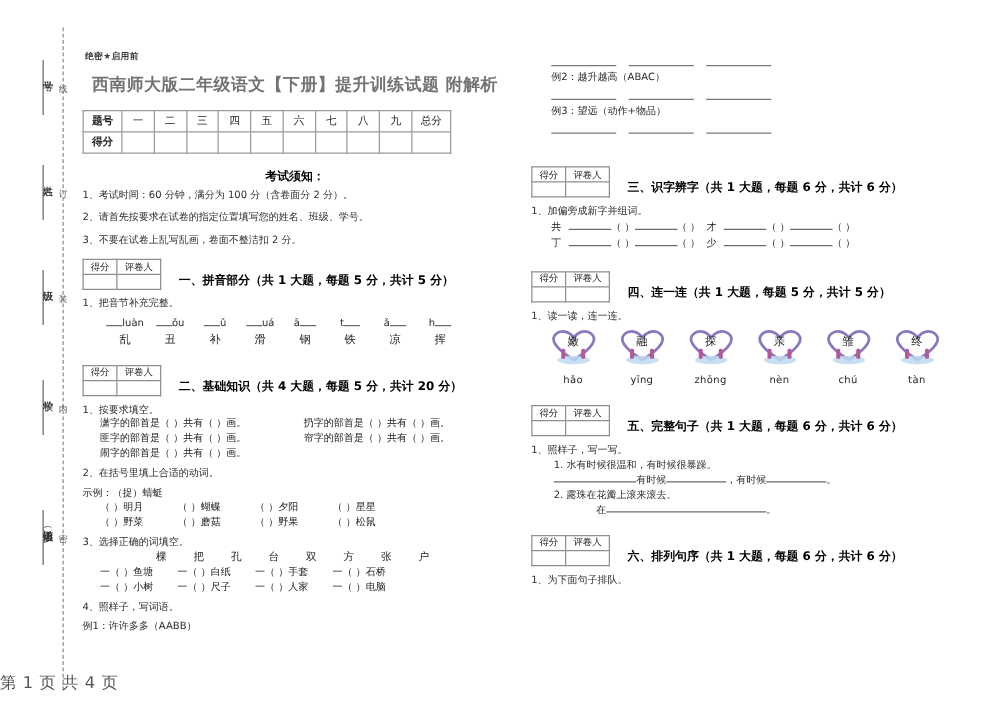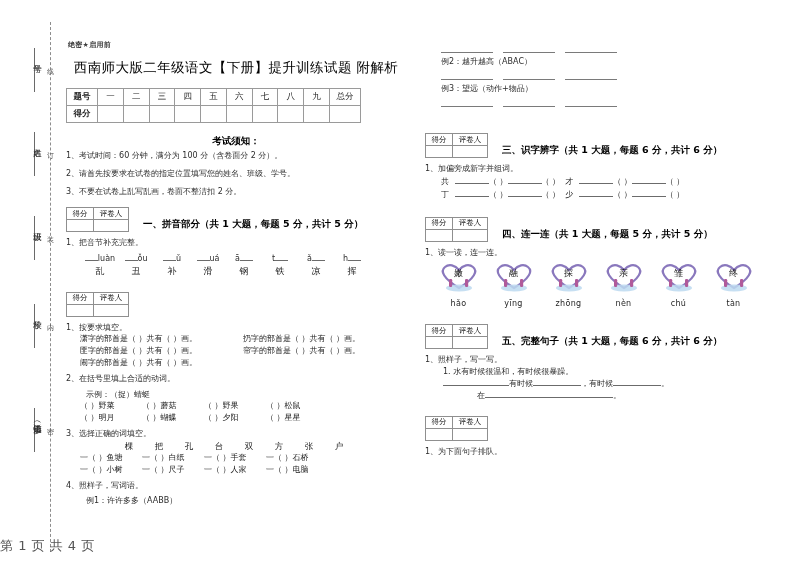--- a/index.html
+++ b/index.html
@@ -78,24 +78,24 @@
   
   .secret-line {
     font-size: 7px;
     color: #3a3a3a;
     letter-spacing: 0.3px;
     margin: 0 0 9px 2px;
     font-weight: 600;
   }
   .doc-title {
     font-size: 13.5px;
-    font-weight: normal;
+    font-weight: bold;
     text-align: center;
     letter-spacing: 0.4px;
-    color: #000000;
+    color: #737373;
     margin: 0 0 11px 0;
     white-space: nowrap;
   }
 
   
   table.score-table {
     border-collapse: collapse;
     width: 295px;
     margin: 0 0 12px 0;
     table-layout: fixed;
@@ -156,21 +156,21 @@
   }
 
   
   .q {
     font-size: 8px;
     color: #2b2b2b;
     line-height: 11.5px;
     margin: 4px 0 0 0;
   }
   .q-num { margin-left: 0px; }
-  .q-sub { margin-left: 20px; }
+  .q-sub { margin-left: 0; }
 
   .blank { display: inline-block; border-bottom: 1px solid #6b6b6b; }
   .bl-md  { width: 34px; }
   .bl-lg  { width: 48px; }
   .bl-xl  { width: 66px; }
 
   
   .pinyin-row {
     display: flex;
     gap: 0px;
@@ -375,50 +375,51 @@
               <tr>
             <td class="c1">得分</td>
             <td class="c2">评卷人</td>
           </tr>
           <tr class="empty">
             <td class="c1"></td>
             <td class="c2"></td>
           </tr>
         </tbody>
           </table>
+        <div class="sec-title">二、基础知识（共 4 大题，每题 5 分，共计 20 分）</div>
       </div>
     </div>
 
     <div class="q q-num">1、按要求填空。</div>
     <div class="two-col-line">
       <div>潇字的部首是（     ）共有（     ）画。</div>
       <div>扔字的部首是（     ）共有（     ）画。</div>
     </div>
     <div class="two-col-line">
       <div>匪字的部首是（     ）共有（     ）画。</div>
       <div>帘字的部首是（     ）共有（     ）画。</div>
     </div>
     <div class="two-col-line">
       <div>闹字的部首是（     ）共有（     ）画。</div>
       <div></div>
     </div>
 
     <div class="q q-num">2、在括号里填上合适的动词。</div>
     <div class="q q-sub">示例：（捉）蜻蜓</div>
+    <div class="verb-grid">
+      <span>（     ）明月</span>
+      <span>（     ）蝴蝶</span>
+      <span>（     ）夕阳</span>
+      <span>（     ）星星</span>
+    </div>
     <div class="verb-grid">
       <span>（     ）野菜</span>
       <span>（     ）蘑菇</span>
       <span>（     ）野果</span>
       <span>（     ）松鼠</span>
-    </div>
-    <div class="verb-grid">
-      <span>（     ）明月</span>
-      <span>（     ）蝴蝶</span>
-      <span>（     ）夕阳</span>
-      <span>（     ）星星</span>
     </div>
 
     <div class="q q-num">3、选择正确的词填空。</div>
     <div class="mw-chars">
       <span>棵</span>
       <span>把</span>
       <span>孔</span>
       <span>台</span>
       <span>双</span>
       <span>方</span>
@@ -602,38 +603,40 @@
           </table>
         <div class="sec-title">五、完整句子（共 1 大题，每题 6 分，共计 6 分）</div>
       </div>
     </div>
 
     <div class="q q-num">1、照样子，写一写。</div>
     <div class="sent">1. 水有时候很温和，有时候很暴躁。</div>
     <div class="sent">
       <span class="blank bl-xl"></span><span>有时候</span><span class="blank bl-lg"></span><span>，有时候</span><span class="blank bl-lg"></span>。
     </div>
+    <div class="sent">2. 露珠在花瓣上滚来滚去。</div>
     <div class="sent" style="margin-left:52px;">
       <span>在</span><span class="blank" style="width:128px;"></span>。
     </div>
 
     <div class="sec-block" style="margin-top:14px;">
       <div class="sec-head">
         <table class="sc-box">
           <tbody>
               <tr>
             <td class="c1">得分</td>
             <td class="c2">评卷人</td>
           </tr>
           <tr class="empty">
             <td class="c1"></td>
             <td class="c2"></td>
           </tr>
         </tbody>
           </table>
+        <div class="sec-title">六、排列句序（共 1 大题，每题 6 分，共计 6 分）</div>
       </div>
     </div>
 
     <div class="q q-num">1、为下面句子排队。</div>
   </div>
 
   <div class="footer">第 1 页 共 4 页</div>
 </div>
 
 </body></html>

